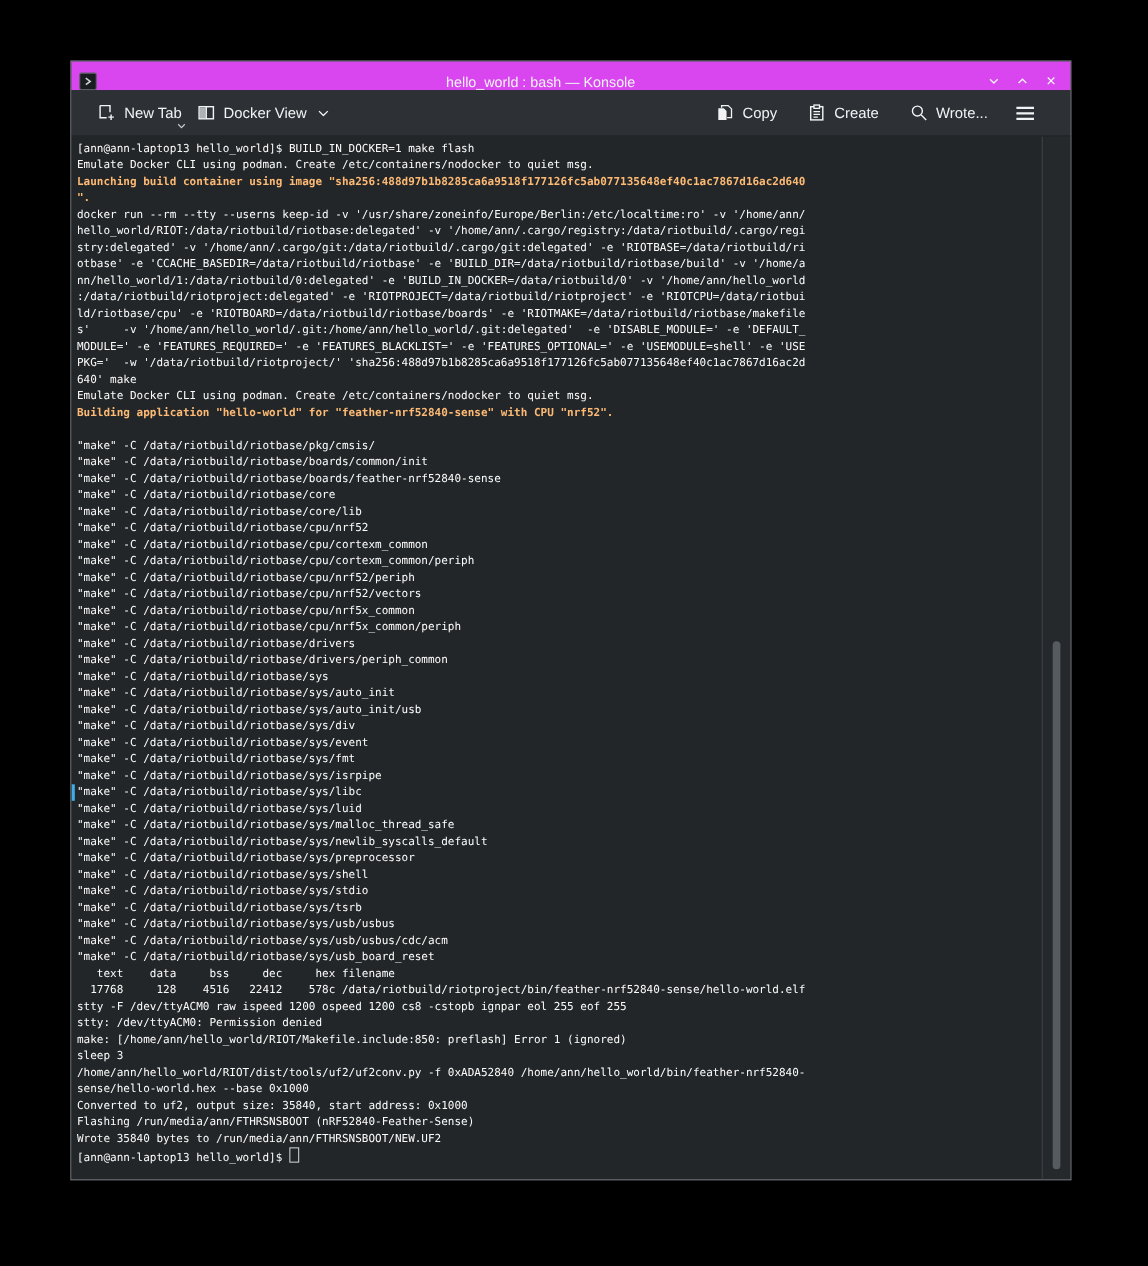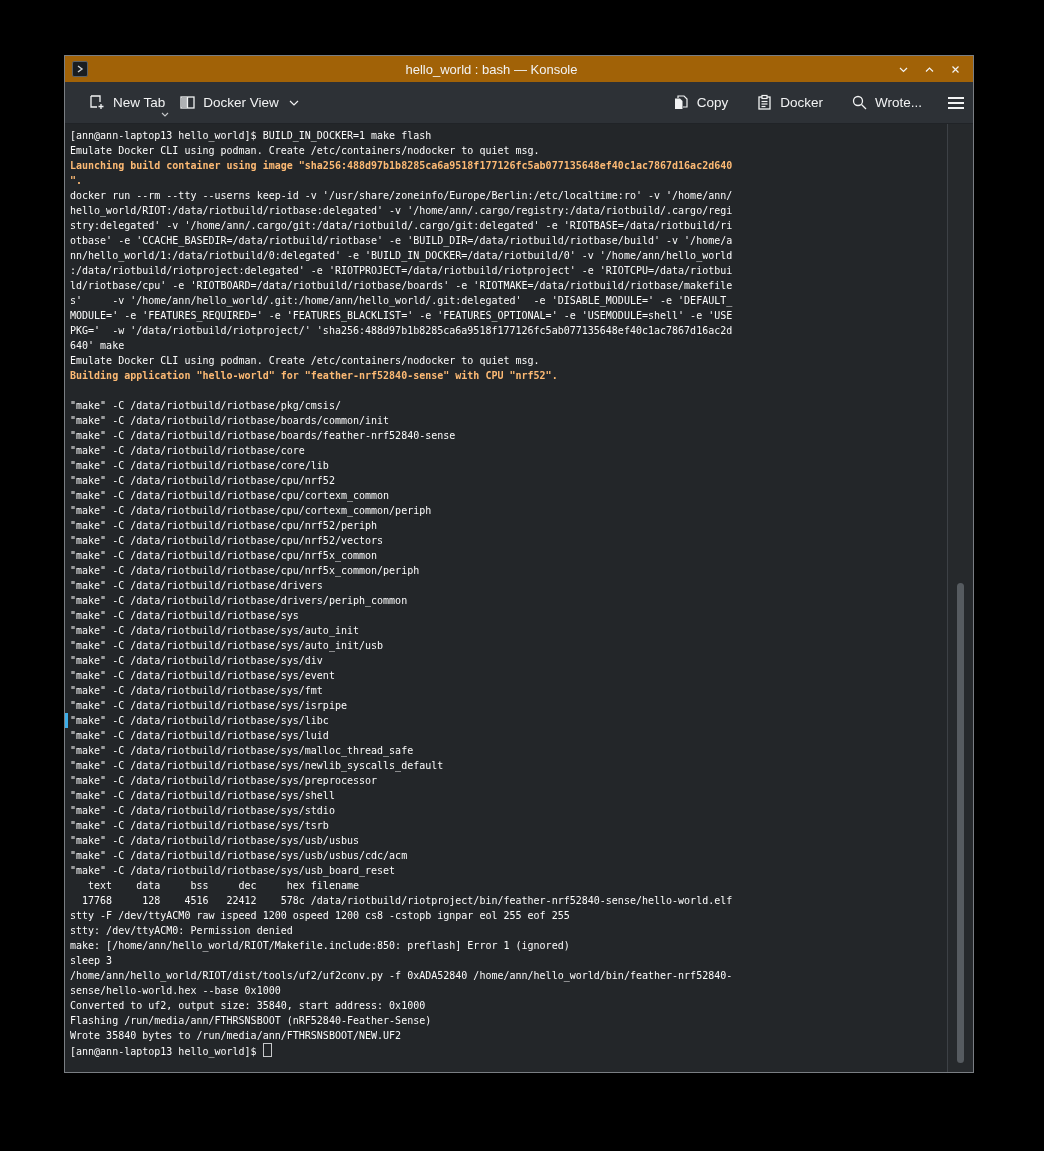--- a/index.html
+++ b/index.html
@@ -14,22 +14,22 @@
     position:absolute;left:64px;top:55px;
     width:908px;height:1016px;
     border:1px solid #7a7e83;
     background:#232629;
     display:flex;flex-direction:column;
     box-sizing:content-box;
   }
   
   .titlebar{
     height:26px;flex:0 0 26px;
-    background:#a16207;
-    display:flex;align-items:center;
+    background:#d946ef;
+    display:flex;align-items:flex-end;
     padding:0 7px;
   }
   .app-icon{
     width:16px;height:16px;
     background:#1a1d20;
     border:1px solid #5c6166;
     border-radius:2px;
     display:flex;align-items:center;justify-content:center;
     box-sizing:border-box;
   }
@@ -38,21 +38,21 @@
     color:#f2f3f4;font-size:13px;
     white-space:nowrap;overflow:hidden;
   }
   .win-controls{display:flex;align-items:center;gap:9px;margin-right:2px;}
   .win-btn{width:17px;height:17px;display:flex;align-items:center;justify-content:center;cursor:default;}
   
   .toolbar{
     height:42px;flex:0 0 42px;
     background:#2d3136;
     display:flex;align-items:center;
-    padding:0 4px 0 17px;
+    padding:0 28px 0 17px;
     border-bottom:1px solid #202327;
     box-sizing:border-box;
   }
   .tb-btn{
     display:flex;align-items:center;gap:7px;
     color:#f2f3f4;font-size:13.5px;
     padding:5px 7px;border-radius:3px;
     position:relative;white-space:nowrap;
   }
   .tb-btn .menu-mark{
@@ -166,21 +166,21 @@
         <span>Copy</span>
       </div>
       <div class="tb-btn">
         <svg width="17" height="17" viewBox="0 0 17 17">
           <rect x="3" y="3" width="11" height="12" fill="none" stroke="#f2f3f4" stroke-width="1.3"></rect>
           <rect x="6" y="1.5" width="5" height="3" fill="#2d3136" stroke="#f2f3f4" stroke-width="1.2"></rect>
           <line x1="5.5" y1="7.5" x2="11.5" y2="7.5" stroke="#f2f3f4" stroke-width="1.2"></line>
           <line x1="5.5" y1="10" x2="11.5" y2="10" stroke="#f2f3f4" stroke-width="1.2"></line>
           <line x1="5.5" y1="12.5" x2="9.5" y2="12.5" stroke="#f2f3f4" stroke-width="1.2"></line>
         </svg>
-        <span>Docker</span>
+        <span>Create</span>
       </div>
       <div class="tb-btn">
         <svg width="17" height="17" viewBox="0 0 17 17">
           <circle cx="7" cy="7" r="4.5" fill="none" stroke="#f2f3f4" stroke-width="1.3"></circle>
           <line x1="10.5" y1="10.5" x2="15" y2="15" stroke="#f2f3f4" stroke-width="1.3"></line>
         </svg>
         <span>Wrote...</span>
       </div>
       <div class="tb-btn hamburger">
         <svg width="18" height="14" viewBox="0 0 18 14">

